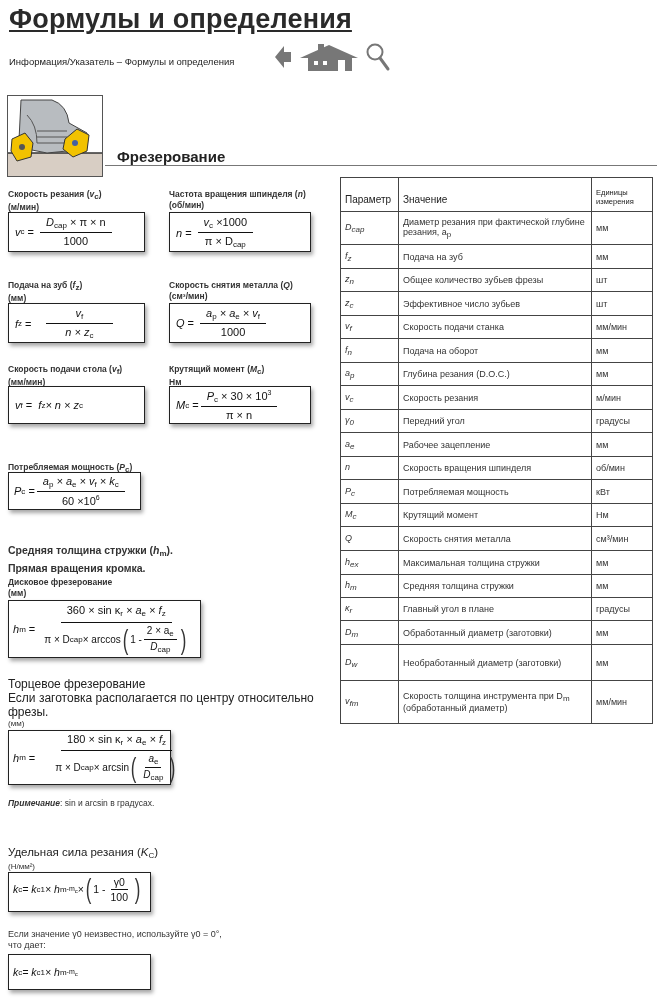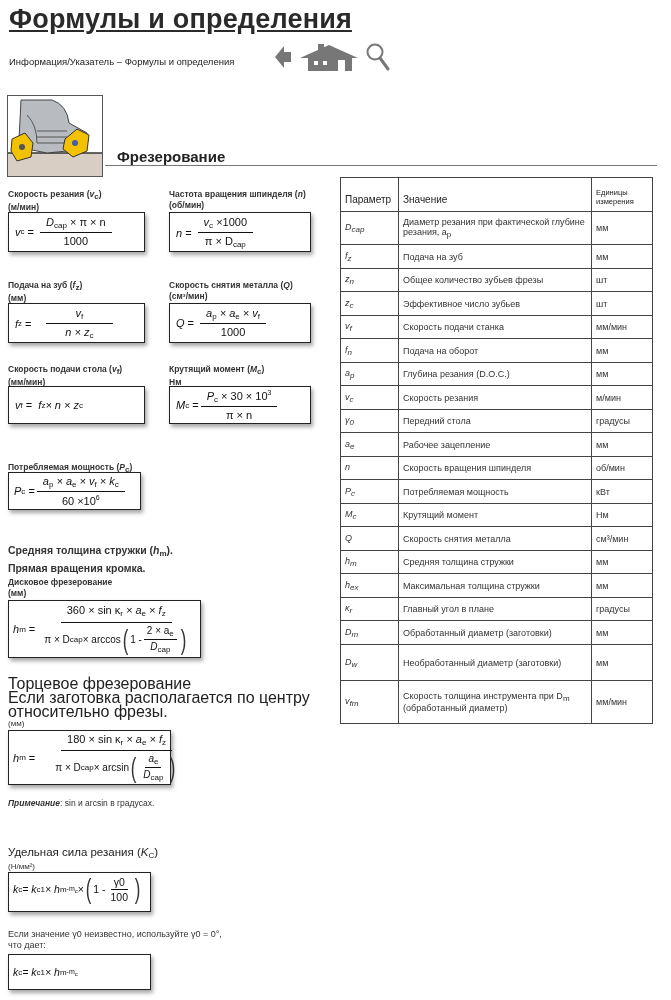--- a/index.html
+++ b/index.html
@@ -8,21 +8,21 @@
   .abs { position: absolute; }
   .title { left: 9px; top: 4px; font-size: 27px; font-weight: bold; color: #2a2a2a; letter-spacing: 0.2px; text-decoration: underline; }
   .breadcrumb { left: 9px; top: 56px; font-size: 9.5px; color: #222; }
   .nav-icon { cursor: pointer; }
   .section-img { left: 7px; top: 95px; width: 94px; width: 96px; height: 82px; }
   .section-title { left: 117px; top: 148px; font-size: 15px; font-weight: bold; color: #222; }
   .section-rule { left: 105px; top: 165px; width: 552px; height: 1px; background: #777; }
   .lbl { font-size: 8.5px; font-weight: bold; color: #333; line-height: 11px; }
   .lbl i { font-style: italic; }
   .lbl-big { font-size: 10.5px; font-weight: bold; color: #333; line-height: 14px; }
-  .lbl-plain { font-size: 16px; color: #222; line-height: 14px; }
+  .lbl-plain { font-size: 12px; color: #222; line-height: 14px; }
   .fbox { border: 1px solid #222; background: #fff; box-shadow: 2px 3px 4px rgba(0,0,0,0.35); font-family: "Liberation Sans", sans-serif; font-size: 11px; color: #111; }
   .fbox .inner { position: absolute; display: flex; align-items: center; }
   .frac { display: inline-flex; flex-direction: column; align-items: center; vertical-align: middle; margin-left: 6px; }
   .frac .num { padding: 0 6px 2px 6px; border-bottom: 1px solid #111; white-space: nowrap; }
   .frac .den { padding: 2px 6px 0 6px; white-space: nowrap; }
   .it { font-style: italic; }
   sub { font-size: 8px; vertical-align: -2px; }
   sup { font-size: 7px; vertical-align: 5px; }
   .paren { font-size: 28px; font-weight: 200; line-height: 1; color: #333; transform: scaleX(0.6); display: inline-block; }
   .smallfrac { display: inline-flex; flex-direction: column; align-items: center; vertical-align: middle; margin: 0 2px; }
@@ -311,21 +311,21 @@
         <td><span>Глубина резания (D.O.C.)</span></td>
         <td class="unit">мм</td>
       </tr>
       <tr style="height: 24px;">
         <td class="sym"><span>v</span><sub>c</sub></td>
         <td><span>Скорость резания</span></td>
         <td class="unit">м/мин</td>
       </tr>
       <tr style="height: 23px;">
         <td class="sym"><span>γ</span><sub>0</sub></td>
-        <td><span>Передний стола</span></td>
+        <td><span>Передний угол</span></td>
         <td class="unit">градусы</td>
       </tr>
       <tr style="height: 24px;">
         <td class="sym"><span>a</span><sub>e</sub></td>
         <td><span>Рабочее зацепление</span></td>
         <td class="unit">мм</td>
       </tr>
       <tr style="height: 23px;">
         <td class="sym"><span>n</span><sub></sub></td>
         <td><span>Скорость вращения шпинделя</span></td>
@@ -339,28 +339,28 @@
       <tr style="height: 23px;">
         <td class="sym"><span>M</span><sub>c</sub></td>
         <td><span>Крутящий момент</span></td>
         <td class="unit">Нм</td>
       </tr>
       <tr style="height: 24px;">
         <td class="sym"><span>Q</span><sub></sub></td>
         <td><span>Скорость снятия металла</span></td>
         <td class="unit">см³/мин</td>
       </tr>
+      <tr style="height: 24px;">
+        <td class="sym"><span>h</span><sub>ex</sub></td>
+        <td><span>Максимальная толщина стружки</span></td>
+        <td class="unit">мм</td>
+      </tr>
       <tr style="height: 23px;">
         <td class="sym"><span>h</span><sub>m</sub></td>
         <td><span>Средняя толщина стружки</span></td>
-        <td class="unit">мм</td>
-      </tr>
-      <tr style="height: 24px;">
-        <td class="sym"><span>h</span><sub>ex</sub></td>
-        <td><span>Максимальная толщина стружки</span></td>
         <td class="unit">мм</td>
       </tr>
       <tr style="height: 23px;">
         <td class="sym"><span>κ</span><sub>r</sub></td>
         <td><span>Главный угол в плане</span></td>
         <td class="unit">градусы</td>
       </tr>
       <tr style="height: 24px;">
         <td class="sym"><span>D</span><sub>m</sub></td>
         <td><span>Обработанный диаметр (заготовки)</span></td>

